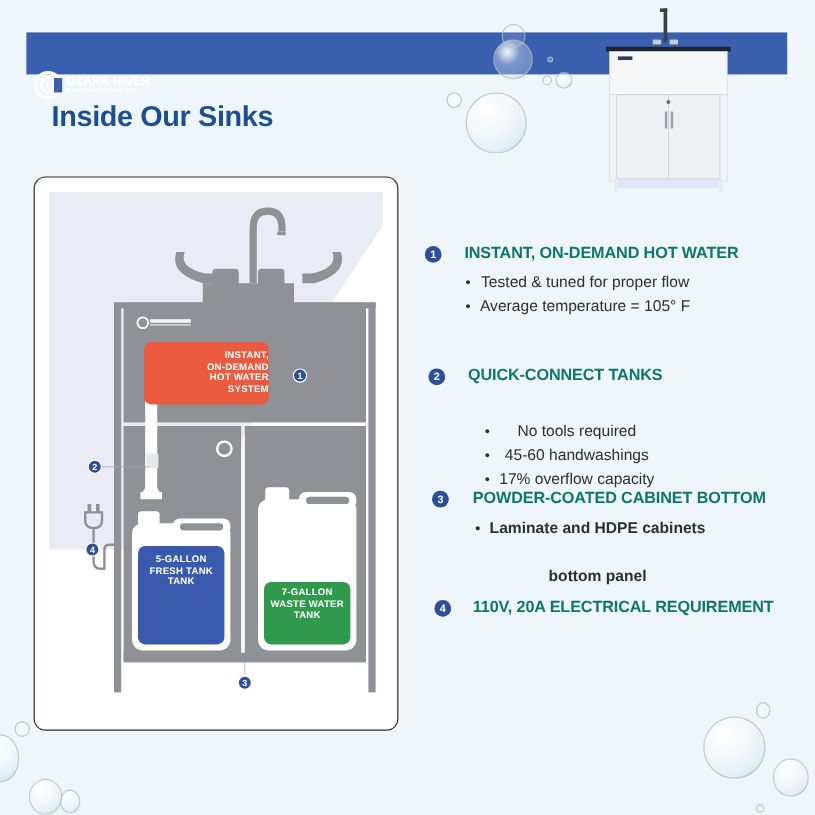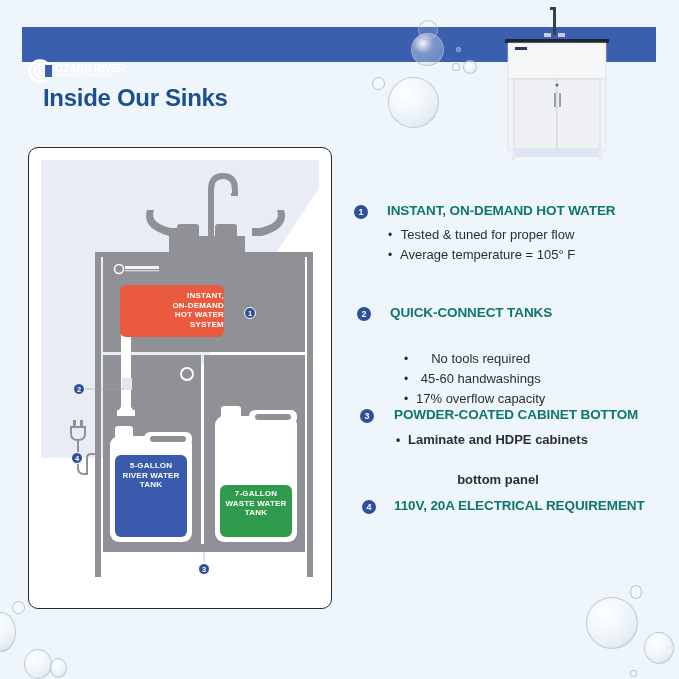--- a/index.html
+++ b/index.html
@@ -176,21 +176,21 @@
   <div style="position:absolute;left:91px;top:137px;width:104px;height:52px;background:#ea5a3f;border-radius:6px;"></div>
   <div class="dlabel" style="left:91px;top:143px;width:104px;text-align:right;">
     <div>INSTANT,</div>
     <div>ON-DEMAND</div>
     <div>HOT WATER</div>
     <div>SYSTEM</div>
   </div>
 
   <div class="dlabel" style="left:86px;top:313px;width:72px;">
     <div>5-GALLON</div>
-    <div>RIVER WATER</div>
+    <div>FRESH TANK</div>
     <div>TANK</div>
   </div>
 
   <div class="dlabel" style="left:189px;top:341px;width:76px;">
     <div>7-GALLON</div>
     <div>WASTE WATER</div>
     <div>TANK</div>
   </div>
 
   <div class="dnum" style="left:215px;top:159px;">1</div>

